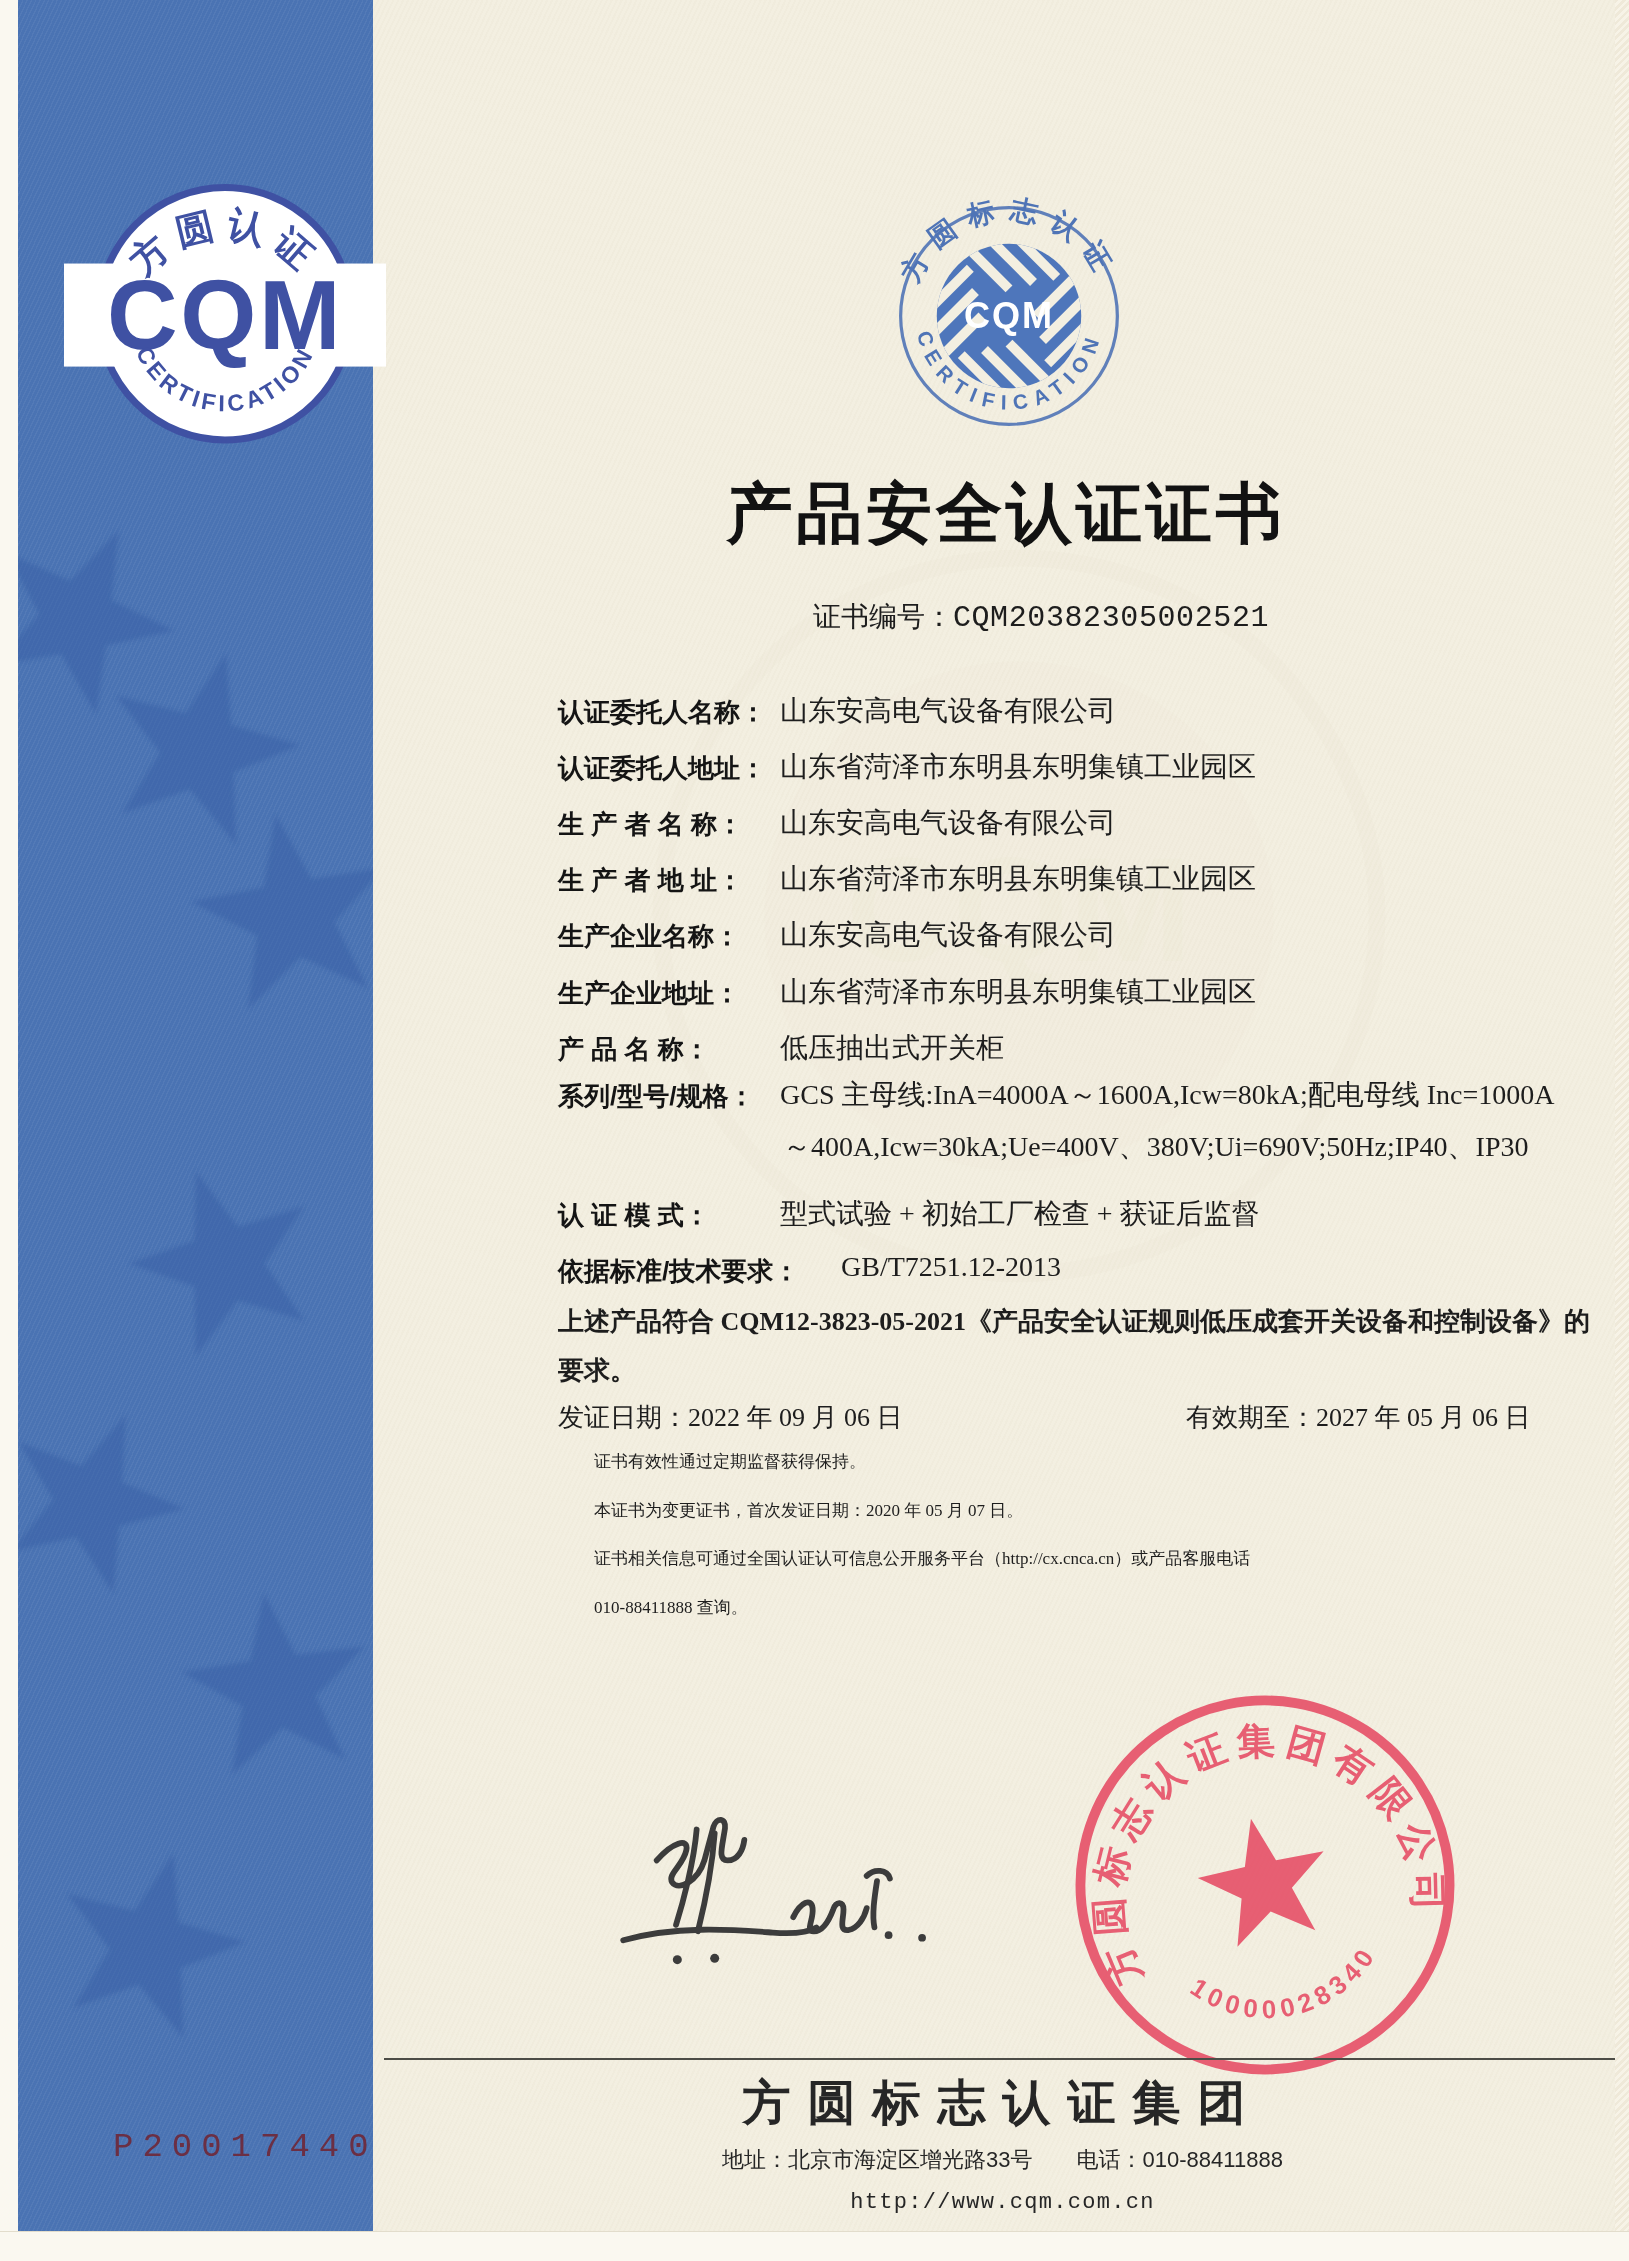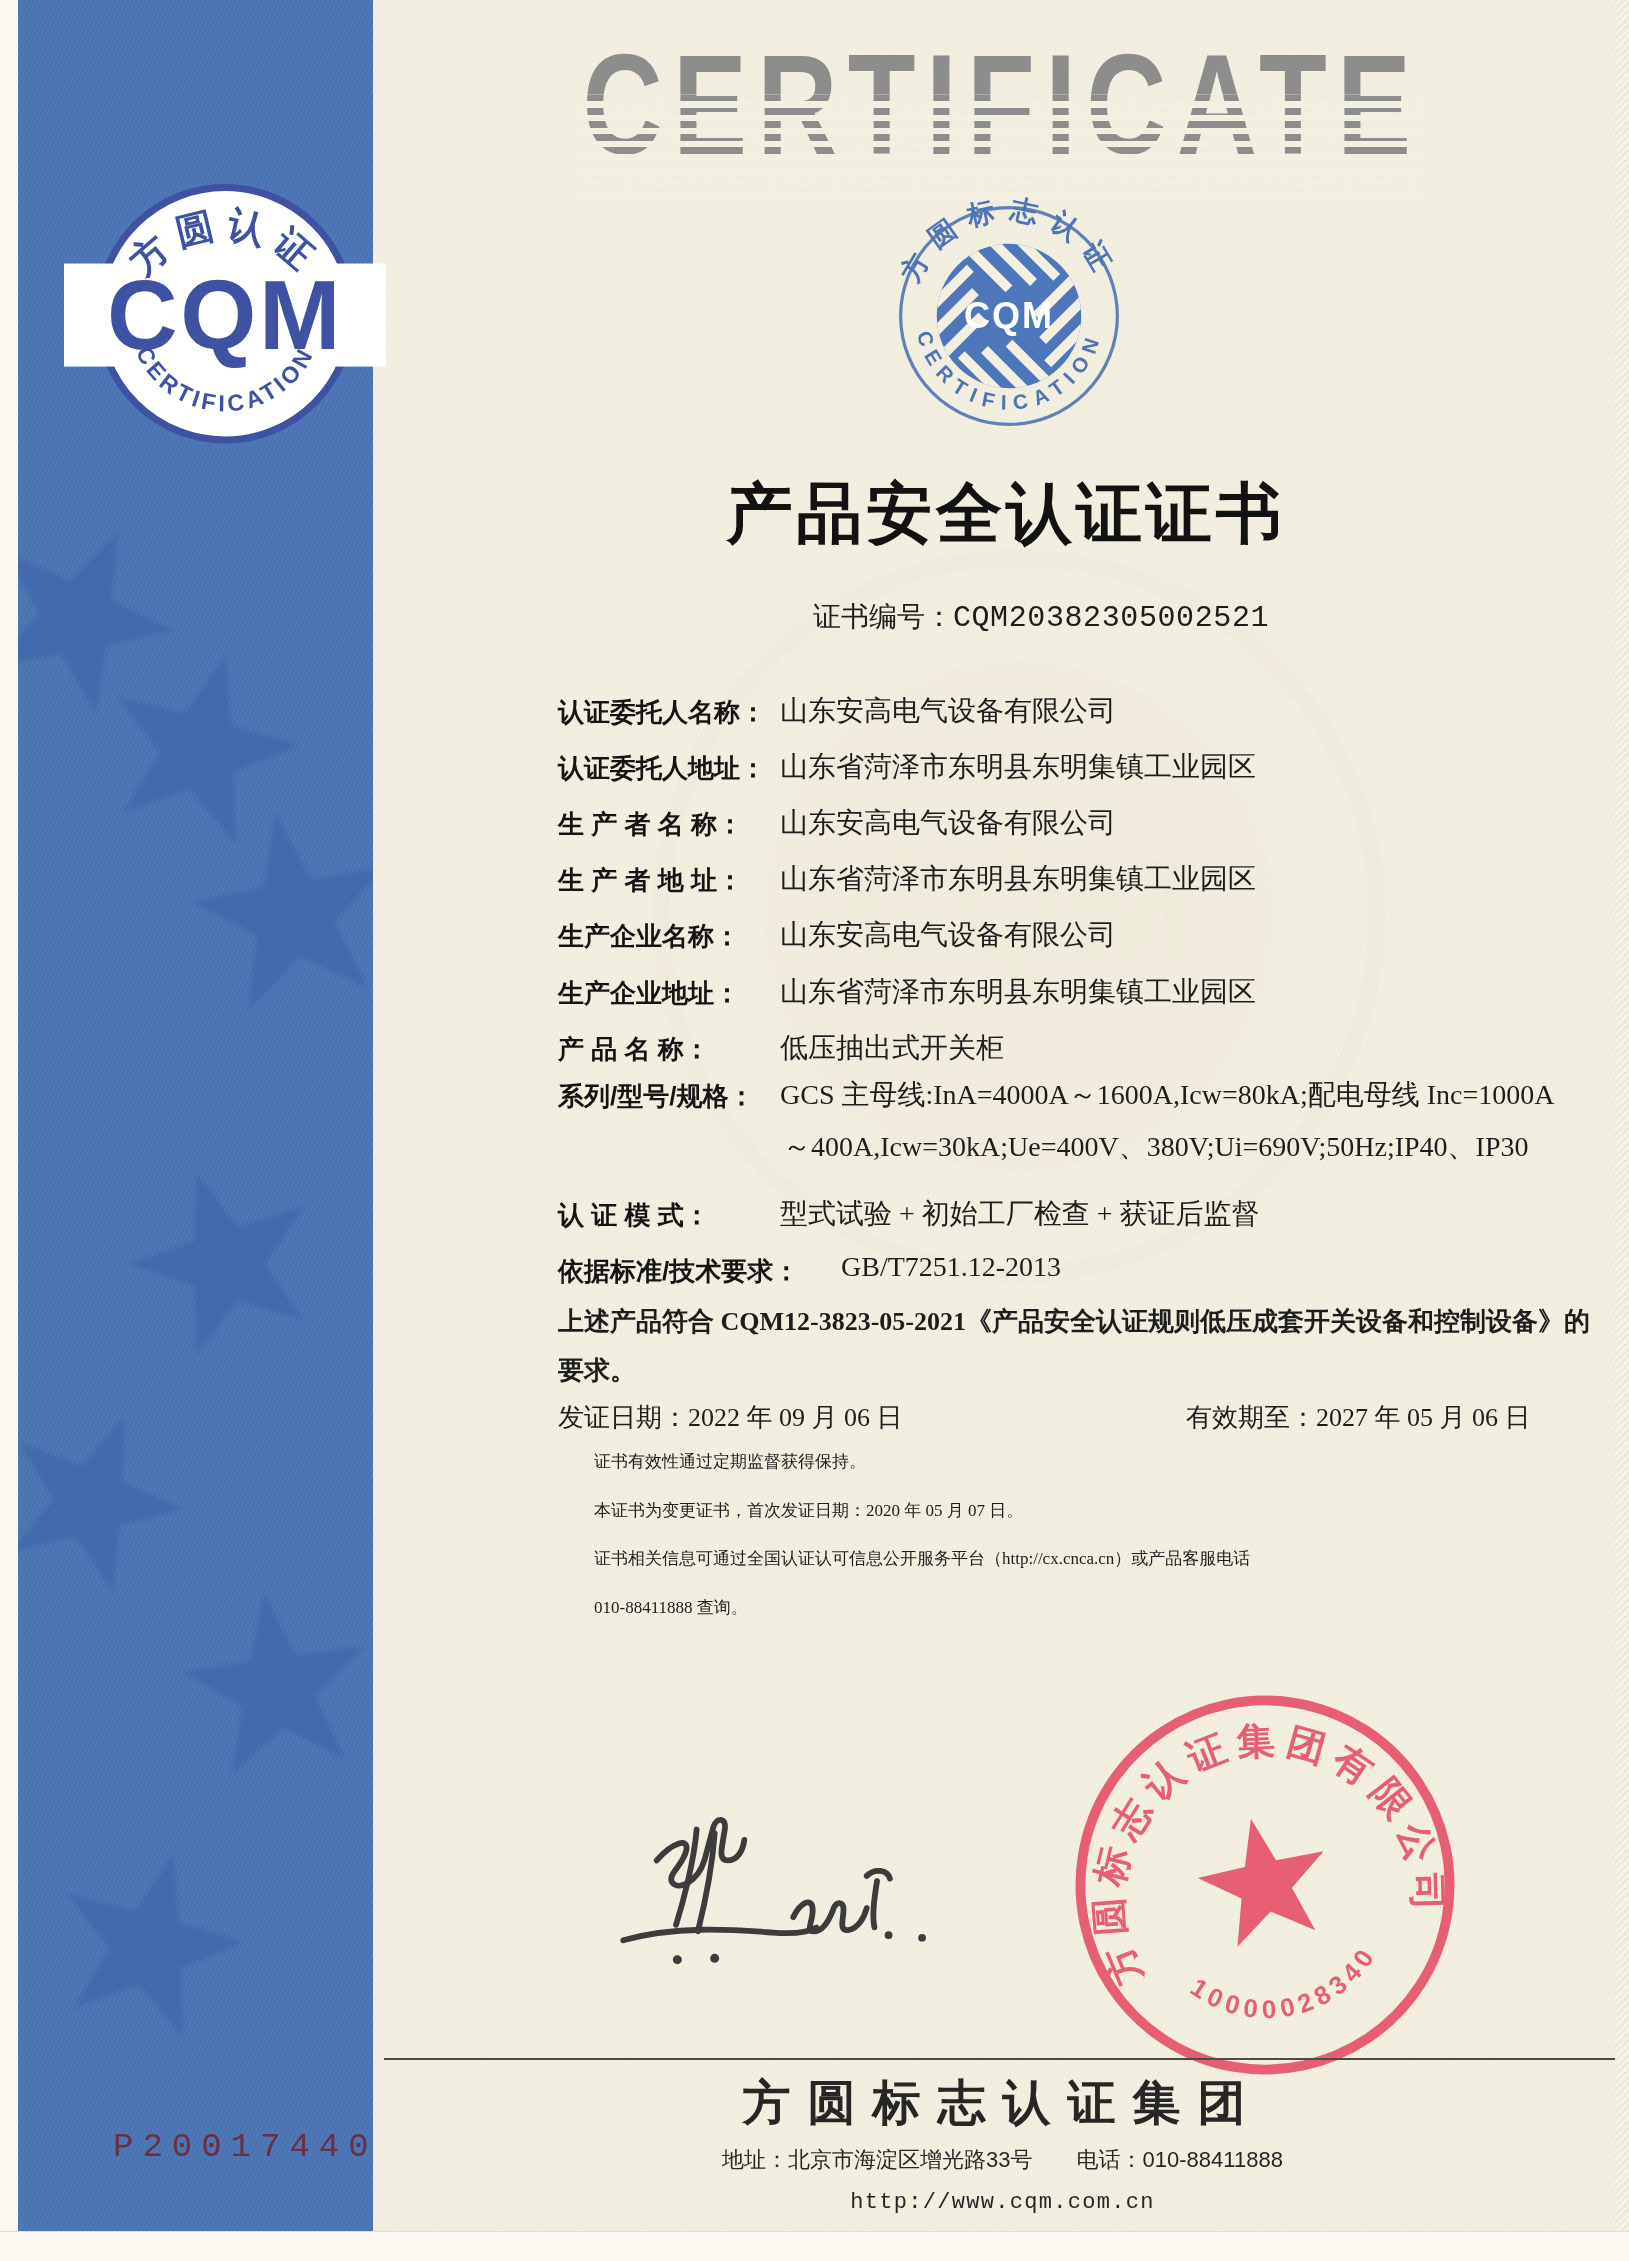--- a/index.html
+++ b/index.html
@@ -102,23 +102,20 @@
 
     <div class="serial">P20017440</div>
   </div>
 
   <svg class="ghost" width="774" height="774" viewBox="0 0 1200 1200">
     <circle cx="600" cy="600" r="555" fill="none" stroke="#cdc3a2" stroke-width="26" opacity="0.10"></circle>
     <circle cx="600" cy="600" r="395" fill="#d8cfae" opacity="0.08"></circle>
     <text x="600" y="670" text-anchor="middle" font-family="Liberation Sans, sans-serif" font-weight="bold" font-size="230" fill="#cfc5a0" opacity="0.10">CQM</text>
   </svg>
 
-  <div class="cert-word-box">
-    <span class="cert-word">CERTIFICATE</span>
-  </div>
 
   <svg style="position:absolute;left:880px;top:187px;" width="258" height="258" viewBox="0 0 400 400">
     <defs>
       <path id="bp-top" d="M 50,200 A 150,150 0 0 1 350,200" fill="none"></path>
       <path id="bp-bot" d="M 55,200 A 145,145 0 0 0 345,200" fill="none"></path>
       <clipPath id="discclip">
           <circle cx="200" cy="200" r="112"></circle>
         </clipPath>
     </defs>
     <circle cx="200" cy="200" r="168" fill="none" stroke="#6080ba" stroke-width="5"></circle>

